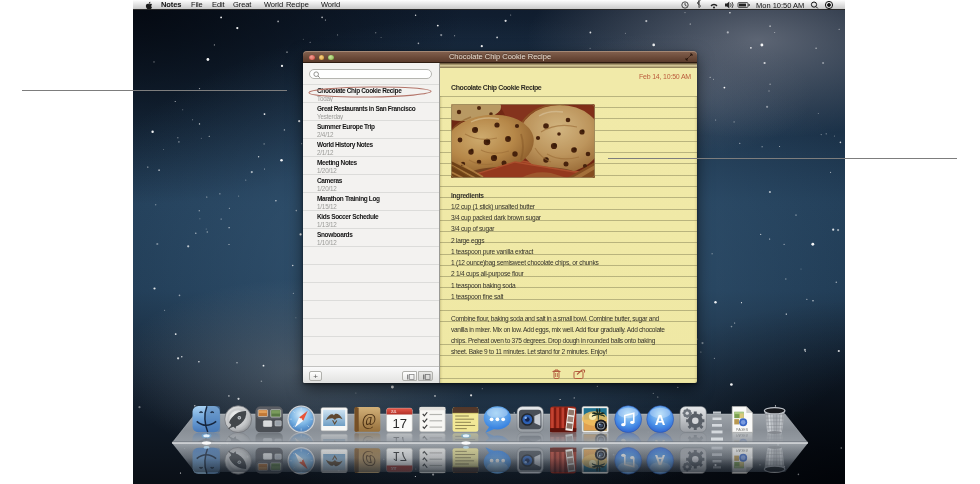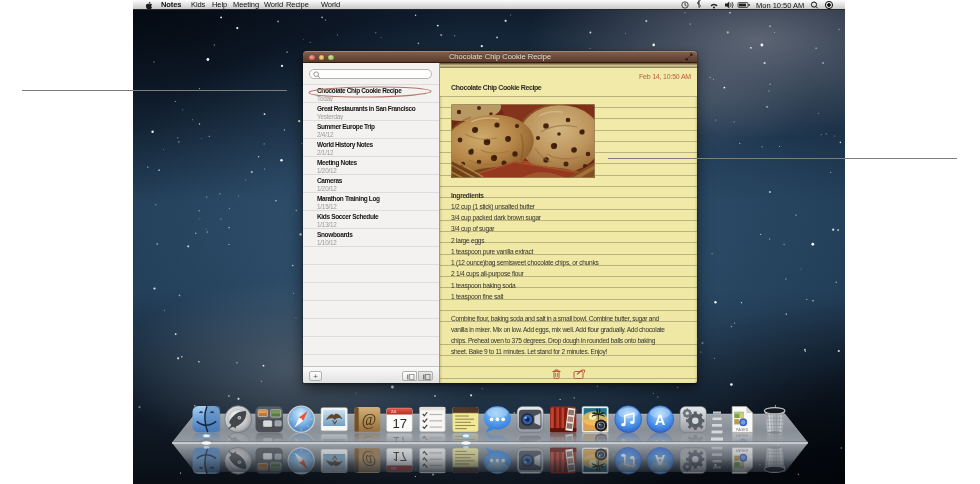--- a/index.html
+++ b/index.html
@@ -361,23 +361,23 @@
 <circle cx="148.5" cy="160.2" r="1.27" fill="#fff" opacity="0.95"></circle>
 <circle cx="19.6" cy="131.8" r="1.21" fill="#fff" opacity="0.95"></circle>
 <circle cx="506.0" cy="182.5" r="1.23" fill="#fff" opacity="0.95"></circle>
 <circle cx="679.8" cy="244.2" r="1.44" fill="#fff" opacity="0.95"></circle>
 </svg>
   <div id="menubar">
     <svg class="mtxt" style="left:11.5px;top:1.2px" width="8.6" height="8.6" viewBox="0 0 8 8">
           <path d="M4.6 1.4c.3-.4.5-.9.4-1.4-.4 0-.9.3-1.2.7-.3.3-.5.9-.4 1.3.5 0 .9-.2 1.2-.6zM5.8 4.2c0-1 .8-1.5.8-1.5s-.5-.7-1.4-.7c-.6 0-1 .3-1.3.3-.3 0-.7-.3-1.2-.3-1 0-1.9.8-1.9 2.1 0 1.4 1 2.9 1.7 2.9.4 0 .6-.3 1.2-.3.6 0 .8.3 1.2.3.7 0 1.5-1.3 1.6-1.9-.5-.2-.7-.5-.7-.9z" fill="#1a1a1a"></path>
         </svg>
     <span class="mtxt" style="left:28px;font-weight:bold">Notes</span>
-    <span class="mtxt" style="left:58px">Kids</span>
-    <span class="mtxt" style="left:79px">Help</span>
-    <span class="mtxt" style="left:100px">Meeting</span>
+    <span class="mtxt" style="left:58px">File</span>
+    <span class="mtxt" style="left:79px">Edit</span>
+    <span class="mtxt" style="left:100px">Great</span>
     <span class="mtxt" style="left:131px">World</span>
     <span class="mtxt" style="left:153px">Recipe</span>
     <span class="mtxt" style="left:188px">World</span>
     <svg id="mright" width="165" height="10" viewBox="0 0 165 10">
       <g stroke="#222" fill="none" stroke-width="0.8">
         <circle cx="5" cy="5" r="3.2"></circle>
             <path d="M5 2.8v2.2l1.6 1"></path>
         <path d="M21 1.5v7l2-1.8-4-3.4 4-3.4-2-1.8v7" transform="translate(0,0) scale(0.9)"></path>
       </g>
       <g fill="#222">

